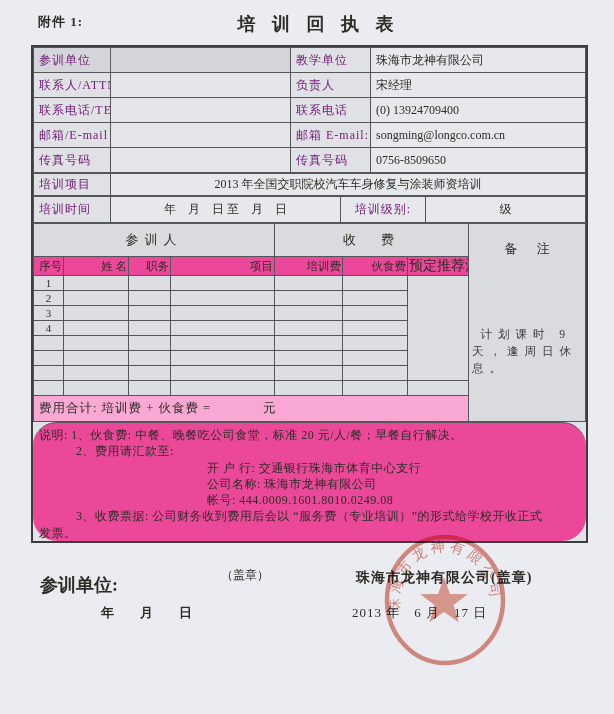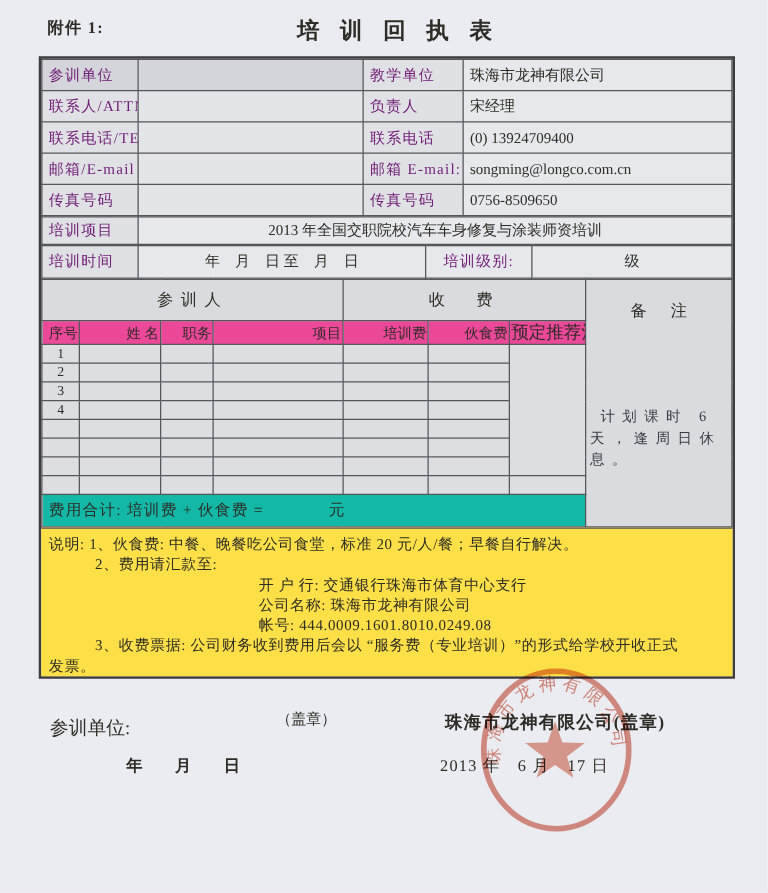--- a/index.html
+++ b/index.html
@@ -40,33 +40,33 @@
   .hdrB .small{font-size:14px;letter-spacing:0;}
   .drow td{height:15px;background:#dcdee2;font-size:11px;text-align:center;padding:0 2px;}
   .remarks{
     background:#d8dade;vertical-align:top;padding:0;white-space:normal;
   }
   .remarks .hdr{height:50px;display:flex;align-items:center;justify-content:center;
     font-size:13px;letter-spacing:8px;padding-left:8px;box-sizing:border-box;}
   .remarks .note{margin-top:52px;font-size:11.5px;line-height:17px;color:#3a3a40;}
   .remarks .note .l1{text-align:right;padding-right:14px;}
   .remarks .note .l2{text-align:left;padding-left:3px;}
-  .total-row td{height:26px;background:#14b8a6;font-size:12.5px;letter-spacing:1px;}
+  .total-row td{height:26px;background:#f9a8d4;font-size:12.5px;letter-spacing:1px;}
   .total-row .yuan{margin-left:52px;}
 
   .notes{
-    border-top:1px solid #55555a;background:#fde047;
-    height:114px;padding:4px 6px 0 6px;box-sizing:content-box;
+    border-top:1px solid #55555a;background:#ec4899;
+    height:114px;padding:4px 6px 0 6px;box-sizing:content-box;border-radius:24px;
   }
   .notes p{margin:0;line-height:16.3px;font-size:12px;letter-spacing:.5px;white-space:nowrap;}
   .notes p.ind1{padding-left:37px;}
   .notes p.ind2{padding-left:168px;}
 
   
-  .f-unit{position:absolute;left:40px;top:573px;font-size:15px;font-weight:normal;}
+  .f-unit{position:absolute;left:40px;top:573px;font-size:18px;font-weight:bold;}
   .f-stamp{position:absolute;left:221px;top:567px;font-size:12px;}
   .f-company{position:absolute;left:356px;top:569px;font-size:14px;font-weight:bold;letter-spacing:1px;}
   .f-date-l{position:absolute;left:101px;top:604px;font-size:13px;font-weight:bold;}
   .f-date-r{position:absolute;left:352px;top:604px;font-size:13px;font-weight:normal;letter-spacing:1px;}
 
   .seal{position:absolute;left:381px;top:531px;mix-blend-mode:multiply;opacity:.85;}
 </style>
 </head>
 <body>
 
@@ -157,21 +157,21 @@
         <col style="width:61px">
         <col>
     </colgroup>
     <tbody>
         <tr class="hdrA">
       <td colspan="4">参训人</td>
       <td colspan="3">收　费</td>
       <td rowspan="11" class="remarks">
         <div class="hdr">备 注</div>
         <div class="note">
-          <div class="l1">计划课时 6</div>
+          <div class="l1">计划课时 9</div>
           <div class="l2">天，逢周日休息。</div>
         </div>
       </td>
     </tr>
     <tr class="hdrB">
       <td>序号</td>
       <td>姓 名</td>
       <td>职务</td>
       <td>项目</td>
       <td>培训费</td>

